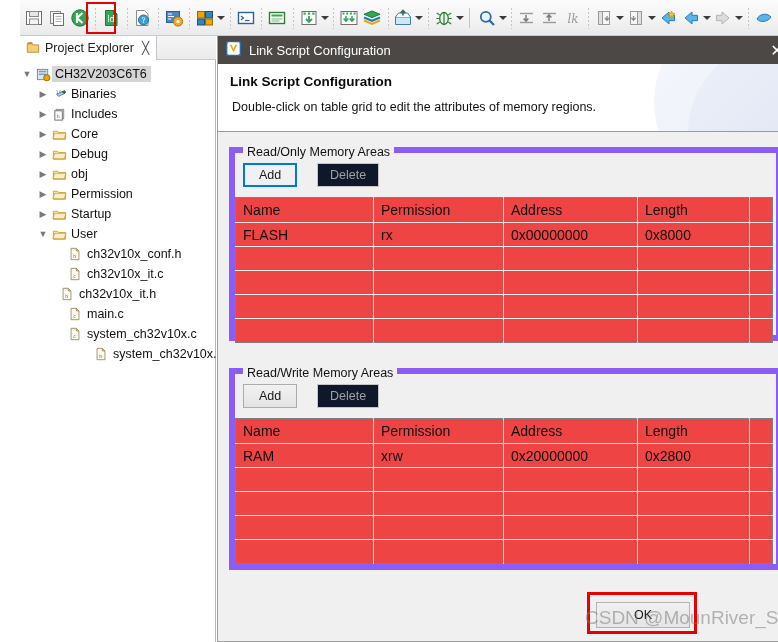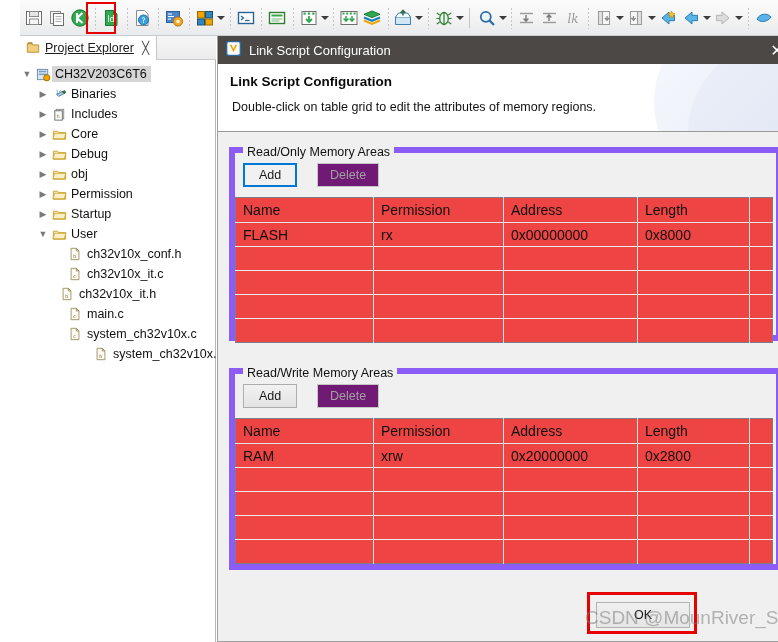--- a/index.html
+++ b/index.html
@@ -56,21 +56,21 @@
     position: absolute; left: 0; top: 0; width: 196px; height: 24px;
     background: linear-gradient(to bottom,#f6f6f6,#ebebeb);
     border-bottom: 1px solid #c8ccd0;
   }
   .tab {
     position: absolute; left: 0; top: 0; height: 24px;
     display: flex; align-items: center; gap: 5px;
     padding: 0 7px 0 6px;
     background: #ffffff;
     border-right: 1px solid #c2c6ca;
-    font-size: 12.5px; color: #1d1d1d; text-decoration: underline;
+    font-size: 12.5px; color: #1d1d1d;
   }
   .tabclose { color:#4a4a4a; font-size: 12px; margin-left: 3px; }
 
   .tree { position: absolute; left: 0; top: 25px; width: 196px; bottom: 0; padding-top: 3px; }
   .trow {
     display: flex; align-items: center; height: 20px;
     font-size: 12.5px; color: #101010; white-space: nowrap;
   }
   .trow .exp {
     width: 14px; display:flex; align-items:center; justify-content:center;
@@ -128,21 +128,21 @@
   }
   .btnrow { position: absolute; left: 8px; top: 10px; display: flex; gap: 20px; }
   .btn {
     height: 24px; min-width: 54px; padding: 0 12px;
     display:flex; align-items:center; justify-content:center;
     font-size: 12.5px; color: #1a1a1a;
     background: linear-gradient(to bottom,#f2f2f2,#e3e3e3);
     border: 1px solid #adadad;
   }
   .btn.focus { border: 2px solid #0078d7; background: #f1f1f1; }
-  .btn.disabled { color: #a0a0a0; background: #701a75; border-color: #c6c6c6; }
+  .btn.disabled { color: #a0a0a0; background: #0f172a; border-color: #c6c6c6; }
 
   table.grid {
     position: absolute; left: 0; border-collapse: collapse;
     background: #ef4444; table-layout: fixed;
     border: 1px solid #7a7e85; font-size: 14px; color: #101010;
   }
   table.grid th, table.grid td {
     border-right: 1px solid #e2e2e2;
     border-bottom: 1px solid #ededed;
     height: 24px; padding: 0 0 0 7px; text-align: left; font-weight: normal;

